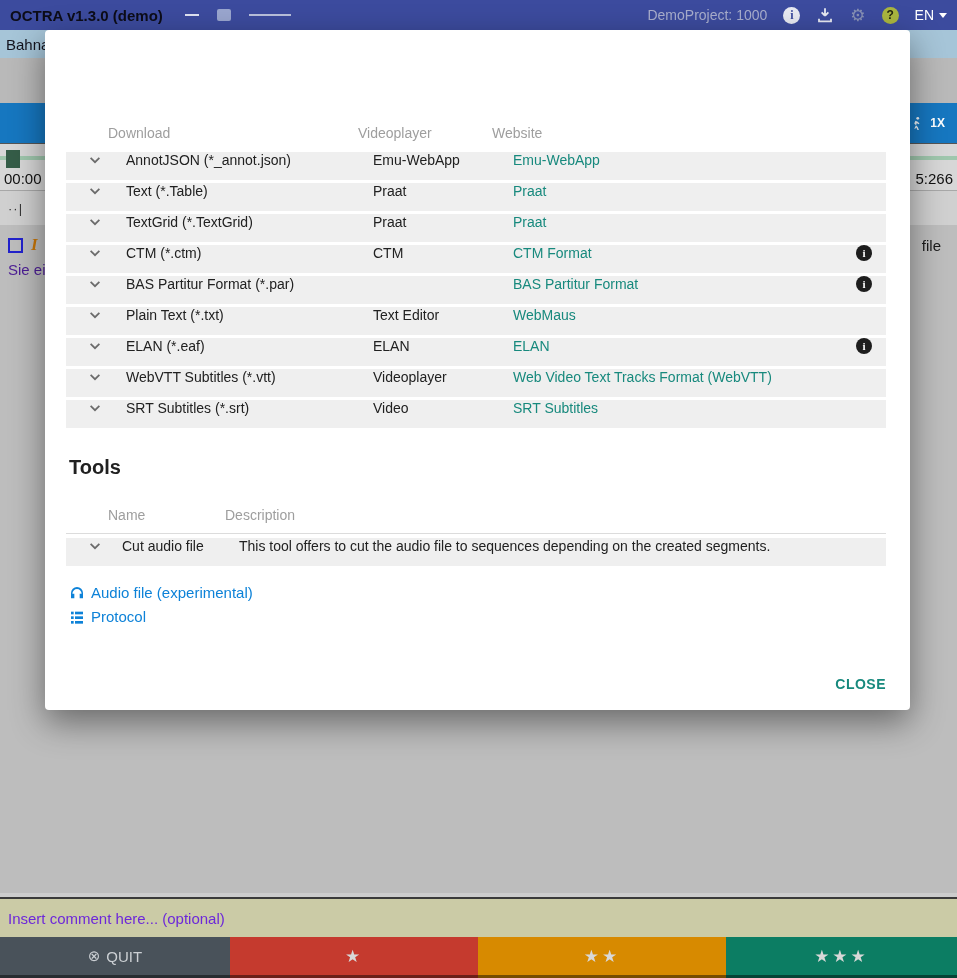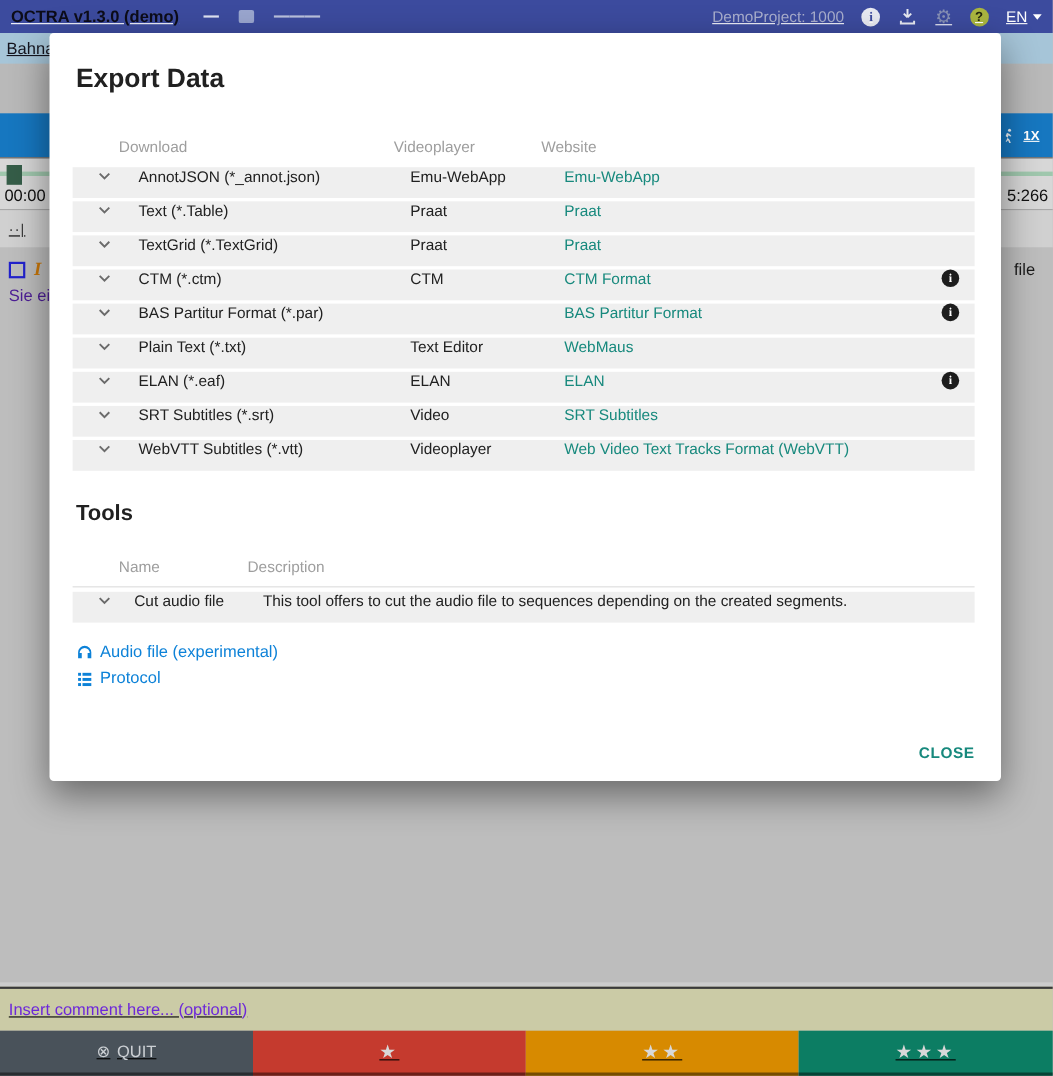--- a/index.html
+++ b/index.html
@@ -1,18 +1,18 @@
 <!DOCTYPE html>
 <html><head>
 <meta charset="utf-8">
 <style>
   * { margin:0; padding:0; box-sizing:border-box; }
   html,body { width:957px; height:978px; overflow:hidden;
     font-family:"Liberation Sans", sans-serif; background:#bdbdbd; }
-  .abs { position:absolute;text-decoration:underline; }
+  .abs { position:absolute; }
 
   
   .titlebar { left:0; top:0; width:957px; height:30px; background:#3c4b9e;
     display:flex; align-items:center; padding:0 10px; color:#fff; }
   .tb-title { font-size:15px; font-weight:bold; color:#0c0c18; margin-right:22px; }
   .tb-winbtn { margin-right:18px; display:inline-flex; align-items:center; }
   .tb-minus { width:14px; height:2px; background:#dfe3f2; }
   .tb-square { width:14px; height:12px; background:#9aa6cf; border-radius:2px; }
   .tb-burger span { display:block; width:14px; height:2px; background:#b9c0dc; margin:2px 0; }
   .tb-right { margin-left:auto; display:flex; align-items:center; gap:16px; }
@@ -178,21 +178,20 @@
   </button>
   <button class="bb-btn bb-orange">
     <span class="stars">★★</span>
   </button>
   <button class="bb-btn bb-teal">
     <span class="stars">★★★</span>
   </button>
 </div>
 
 <div class="abs modal">
-  <h1 class="modal-title">Export Data</h1>
 
   <span class="thead" style="left:63px; top:95px">Download</span>
   <span class="thead" style="left:313px; top:95px">Videoplayer</span>
   <span class="thead" style="left:447px; top:95px">Website</span>
 
   <div class="rows-wrap" id="export-rows">
       <div class="exp-row">
         <span class="cell c-chev">
           <svg width="14" height="14" viewBox="0 0 16 16" class="chev-svg">
             <path d="M3 5.5l5 5 5-5" stroke="#6b6b6b" stroke-width="2" fill="none"></path>
@@ -284,36 +283,36 @@
         <span class="cell c-info">
           <span class="info-badge">i</span>
         </span>
       </div>
       <div class="exp-row">
         <span class="cell c-chev">
           <svg width="14" height="14" viewBox="0 0 16 16" class="chev-svg">
             <path d="M3 5.5l5 5 5-5" stroke="#6b6b6b" stroke-width="2" fill="none"></path>
           </svg>
         </span>
+        <span class="cell c-name">WebVTT Subtitles (*.vtt)</span>
+        <span class="cell c-app">Videoplayer</span>
+        <span class="cell c-web">
+          <a class="weblink">Web Video Text Tracks Format (WebVTT)</a>
+        </span>
+      </div>
+      <div class="exp-row">
+        <span class="cell c-chev">
+          <svg width="14" height="14" viewBox="0 0 16 16" class="chev-svg">
+            <path d="M3 5.5l5 5 5-5" stroke="#6b6b6b" stroke-width="2" fill="none"></path>
+          </svg>
+        </span>
         <span class="cell c-name">SRT Subtitles (*.srt)</span>
         <span class="cell c-app">Video</span>
         <span class="cell c-web">
           <a class="weblink">SRT Subtitles</a>
-        </span>
-      </div>
-      <div class="exp-row">
-        <span class="cell c-chev">
-          <svg width="14" height="14" viewBox="0 0 16 16" class="chev-svg">
-            <path d="M3 5.5l5 5 5-5" stroke="#6b6b6b" stroke-width="2" fill="none"></path>
-          </svg>
-        </span>
-        <span class="cell c-name">WebVTT Subtitles (*.vtt)</span>
-        <span class="cell c-app">Videoplayer</span>
-        <span class="cell c-web">
-          <a class="weblink">Web Video Text Tracks Format (WebVTT)</a>
         </span>
       </div>
     </div>
 
   <h2 class="tools-title">Tools</h2>
   <span class="thead tools-head-name" style="position:absolute">Name</span>
   <span class="thead tools-head-desc" style="position:absolute">Description</span>
   <div class="tools-divider"></div>
   <div class="tools-wrap" id="tools-rows">
       <div class="exp-row">

